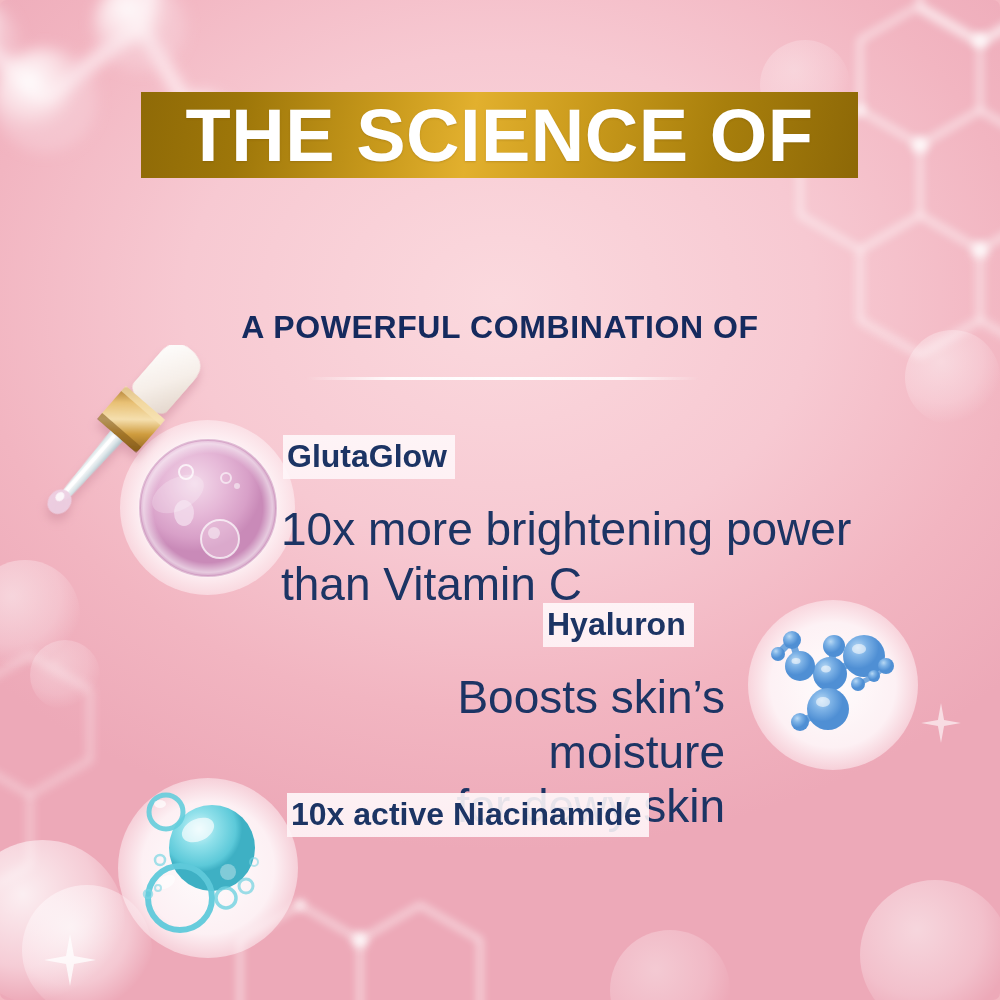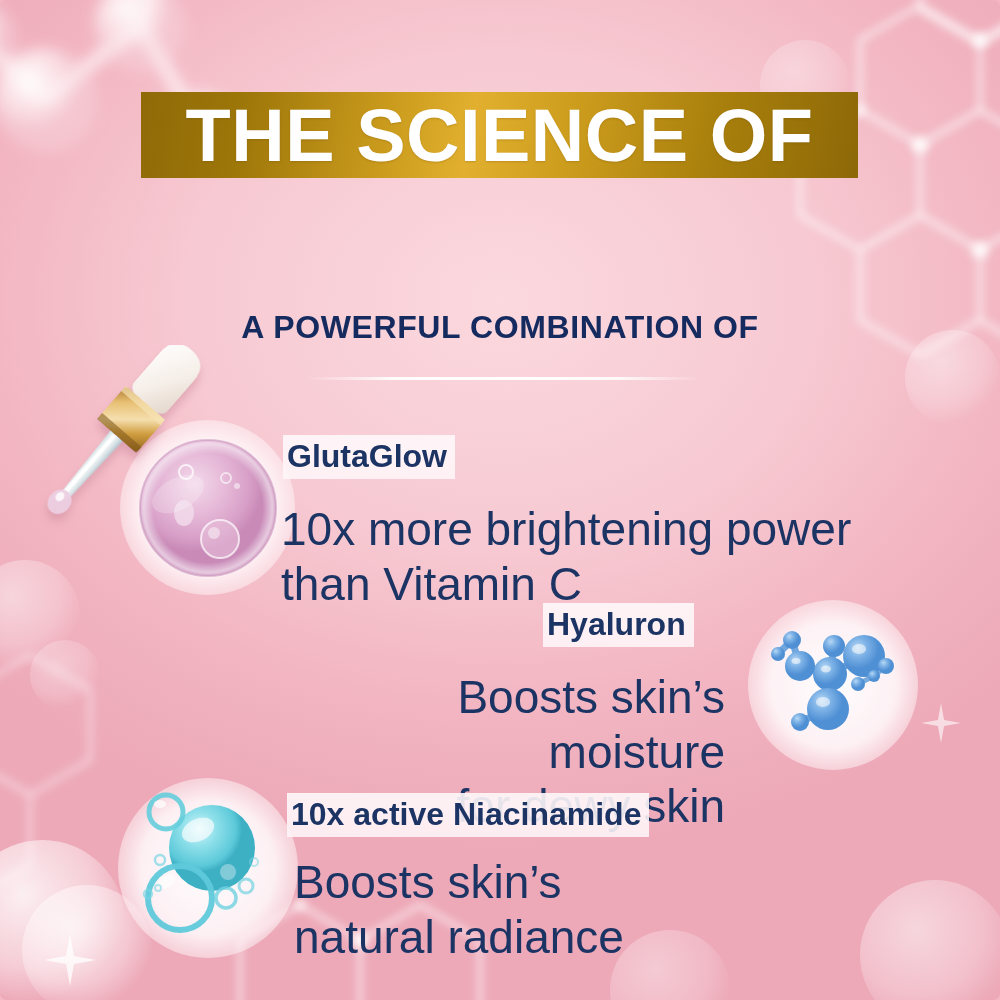--- a/index.html
+++ b/index.html
@@ -367,16 +367,14 @@
       <circle cx="30" cy="70" r="5" fill="none" stroke="#79d6e3" stroke-width="2.5" opacity=".7"></circle>
       <circle cx="18" cy="104" r="4" fill="none" stroke="#79d6e3" stroke-width="2.5" opacity=".65"></circle>
       <circle cx="28" cy="98" r="3" fill="none" stroke="#79d6e3" stroke-width="2" opacity=".6"></circle>
       <circle cx="124" cy="72" r="4" fill="none" stroke="#79d6e3" stroke-width="2" opacity=".55"></circle>
     </svg>
   </div>
 
   <div class="feat-title" id="niacinamide-title">
     <span class="hl">10x active Niacinamide</span>
   </div>
-  <div class="feat-desc" id="niacinamide-desc">Boosts skin’s
-natural radiance</div>
 
 </div>
 
 </body></html>

